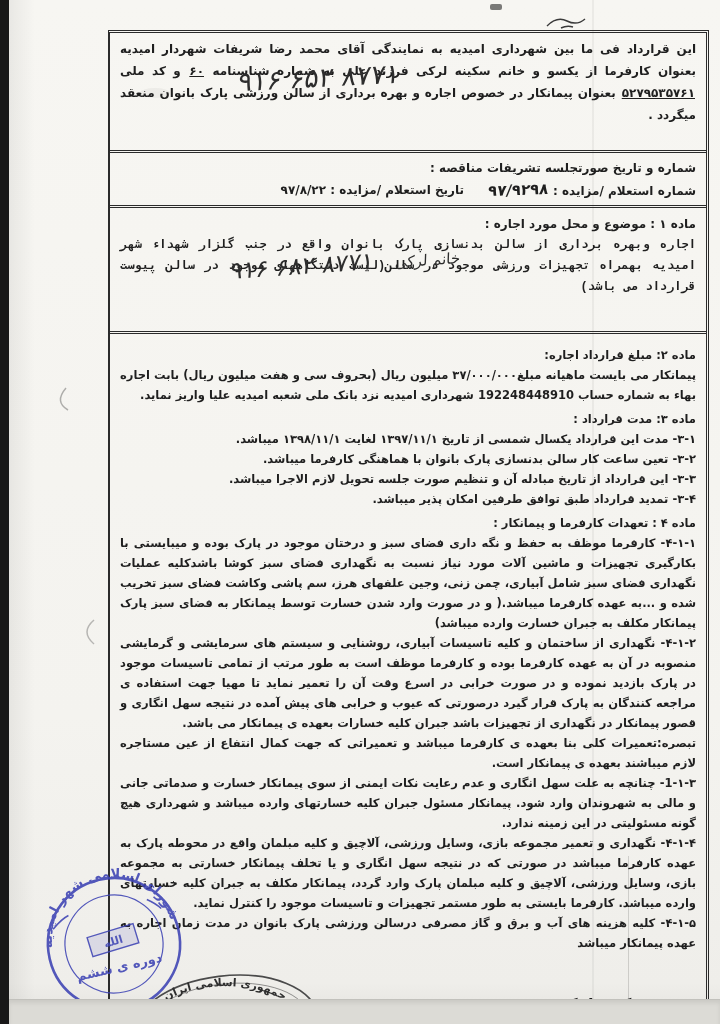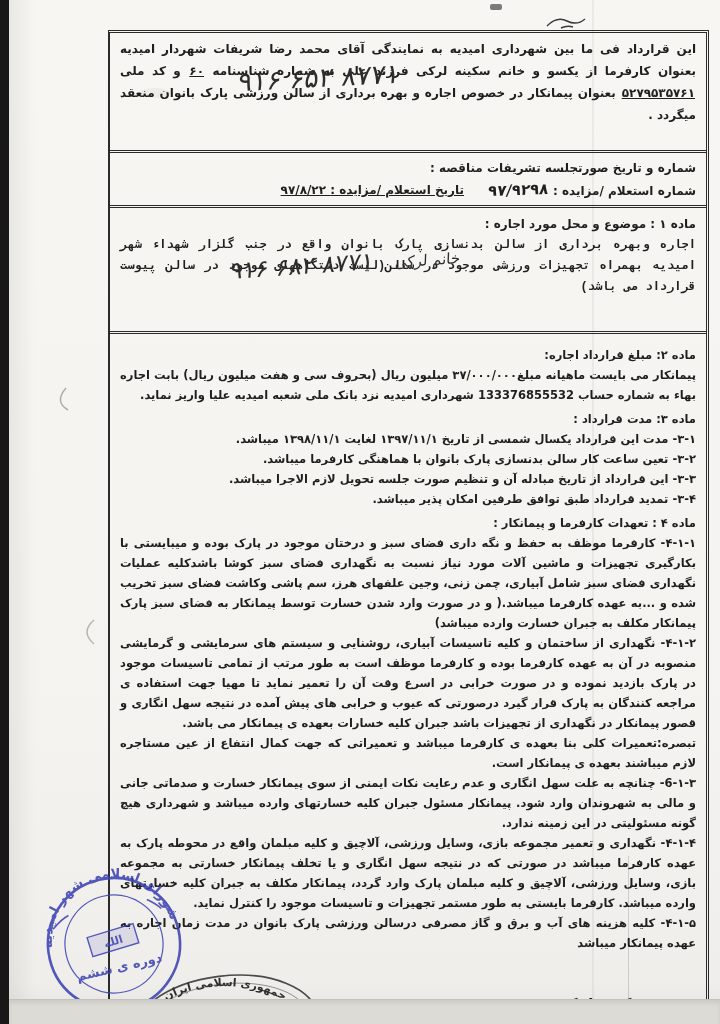--- a/index.html
+++ b/index.html
@@ -23,21 +23,21 @@
     border-top:3px double #2b2b2b;border-left:2px solid #2b2b2b;border-right:3px double #2b2b2b;
     font-size:12px;line-height:22px;text-align:justify;
   }
   .row{position:relative;border-bottom:3px double #2b2b2b;padding:5px 10px 4px;}
   .row.intro{padding-bottom:24px;}
   .u{text-decoration:underline;padding:0 1px;}
   .h{font-weight:bold;}
   .tender .t-title{line-height:21px;}
   .tender .t-line{position:relative;height:22px;line-height:22px;}
   .t-num{position:absolute;right:0;}
-  .t-date{position:absolute;right:232px;white-space:nowrap;text-decoration:underline;}
+  .t-date{position:absolute;right:232px;white-space:nowrap;}
   .hw-num{display:inline-block;font-size:15px;transform:rotate(-2deg) skewX(-8deg);letter-spacing:1px;}
   .article1{padding-bottom:33px;}
   .article1 .clause{line-height:21px;font-family:Liberation Mono, monospace;}
 
   
   .hw{position:absolute;font-weight:normal;color:#2d2d2d;white-space:nowrap;}
   .phone-top{left:128px;top:34px;font-size:27px;letter-spacing:6px;direction:ltr;transform:rotate(-3deg) skewX(-10deg);}
   .a1-hand{left:120px;top:44px;font-size:22px;transform:rotate(-4deg);}
   .a1-hand .digits{direction:ltr;display:inline-block;letter-spacing:5px;font-size:24px;transform:skewX(-10deg);}
   .a1-hand .hname{font-size:15px;transform:skewX(-6deg);display:inline-block;margin-left:14px;}
@@ -110,31 +110,31 @@
       <div class="clause">اجاره وبهره برداری از سالن بدنسازی پارک بانوان واقع در جنب گلزار شهداء شهر امیدیه بهمراه تجهیزات ورزشی موجود در سالن(لیست دستگاههای موجود در سالن پیوست قرارداد می باشد)</div>
       <div class="hw a1-hand">
         <span class="hname">خانم لرکی</span>
         <span class="digits">۹۱۶ ۶۸۲ ۸۷۷۱</span>
       </div>
     </div>
 
     <div class="row main">
 
     <div class="para heading">ماده ۲: مبلغ قرارداد اجاره:</div>
-        <div class="para clause">پیمانکار می بایست ماهیانه مبلغ۳۷/۰۰۰/۰۰۰ میلیون ریال (بحروف سی و هفت میلیون ریال) بابت اجاره بهاء به شماره حساب 133376855532 شهرداری امیدیه نزد بانک ملی شعبه امیدیه علیا واریز نماید.</div>
+        <div class="para clause">پیمانکار می بایست ماهیانه مبلغ۳۷/۰۰۰/۰۰۰ میلیون ریال (بحروف سی و هفت میلیون ریال) بابت اجاره بهاء به شماره حساب 192248448910 شهرداری امیدیه نزد بانک ملی شعبه امیدیه علیا واریز نماید.</div>
         <div class="para heading">ماده ۳: مدت قرارداد :</div>
         <div class="para clause">۳-۱- مدت این قرارداد یکسال شمسی از تاریخ ۱۳۹۷/۱۱/۱ لغایت ۱۳۹۸/۱۱/۱ میباشد.</div>
         <div class="para clause">۳-۲- تعین ساعت کار سالن بدنسازی پارک بانوان با هماهنگی کارفرما میباشد.</div>
         <div class="para clause">۳-۳- این قرارداد از تاریخ مبادله آن و تنظیم صورت جلسه تحویل لازم الاجرا میباشد.</div>
         <div class="para clause">۳-۴- تمدید قرارداد طبق توافق طرفین امکان پذیر میباشد.</div>
         <div class="para heading">ماده ۴ : تعهدات کارفرما و پیمانکار :</div>
         <div class="para clause">۴-۱-۱- کارفرما موظف به حفظ و نگه داری فضای سبز و درختان موجود در پارک بوده و میبایستی با بکارگیری تجهیزات و ماشین آلات مورد نیاز نسبت به نگهداری فضای سبز کوشا باشدکلیه عملیات نگهداری فضای سبز شامل آبیاری، چمن زنی، وجین علفهای هرز، سم پاشی وکاشت فضای سبز تخریب شده و ...به عهده کارفرما میباشد.( و در صورت وارد شدن خسارت توسط پیمانکار به فضای سبز پارک پیمانکار مکلف به جبران خسارت وارده میباشد)</div>
         <div class="para clause">۴-۱-۲- نگهداری از ساختمان و کلیه تاسیسات آبیاری، روشنایی و سیستم های سرمایشی و گرمایشی منصوبه در آن به عهده کارفرما بوده و کارفرما موظف است به طور مرتب از تمامی تاسیسات موجود در پارک بازدید نموده و در صورت خرابی در اسرع وقت آن را تعمیر نماید تا مهیا جهت استفاده ی مراجعه کنندگان به پارک قرار گیرد درصورتی که عیوب و خرابی های پیش آمده در نتیجه سهل انگاری و قصور پیمانکار در نگهداری از تجهیزات باشد جبران کلیه خسارات بعهده ی پیمانکار می باشد.</div>
         <div class="para note">تبصره:تعمیرات کلی بنا بعهده ی کارفرما میباشد و تعمیراتی که جهت کمال انتفاع از عین مستاجره لازم میباشند بعهده ی پیمانکار است.</div>
-        <div class="para clause">6-۱-۳- چنانچه به علت سهل انگاری و عدم رعایت نکات ایمنی از سوی پیمانکار خسارت و صدماتی جانی و مالی به شهروندان وارد شود. پیمانکار مسئول جبران کلیه خسارتهای وارده میباشد و شهرداری هیچ گونه مسئولیتی در این زمینه ندارد.</div>
+        <div class="para clause">1-۱-۳- چنانچه به علت سهل انگاری و عدم رعایت نکات ایمنی از سوی پیمانکار خسارت و صدماتی جانی و مالی به شهروندان وارد شود. پیمانکار مسئول جبران کلیه خسارتهای وارده میباشد و شهرداری هیچ گونه مسئولیتی در این زمینه ندارد.</div>
         <div class="para clause">۴-۱-۴- نگهداری و تعمیر مجموعه بازی، وسایل ورزشی، آلاچیق و کلیه مبلمان واقع در محوطه پارک به عهده کارفرما میباشد در صورتی که در نتیجه سهل انگاری و یا تخلف پیمانکار خسارتی به مجموعه بازی، وسایل ورزشی، آلاچیق و کلیه مبلمان پارک وارد گردد، پیمانکار مکلف به جبران کلیه خسارتهای وارده میباشد. کارفرما بایستی به طور مستمر تجهیزات و تاسیسات موجود را کنترل نماید.</div>
         <div class="para clause">۴-۱-۵- کلیه هزینه های آب و برق و گاز مصرفی درسالن ورزشی پارک بانوان در مدت زمان اجاره به عهده پیمانکار میباشد</div>
       </div>
 
     <div class="sig-row">
 
       <div class="sig-label lbl-contractor">نام و نام خانوادگی قرارداد</div>
       <div class="name-contractor">سکینه لرکی</div>
       <div class="seal-contractor">محل امضاء</div>
 

